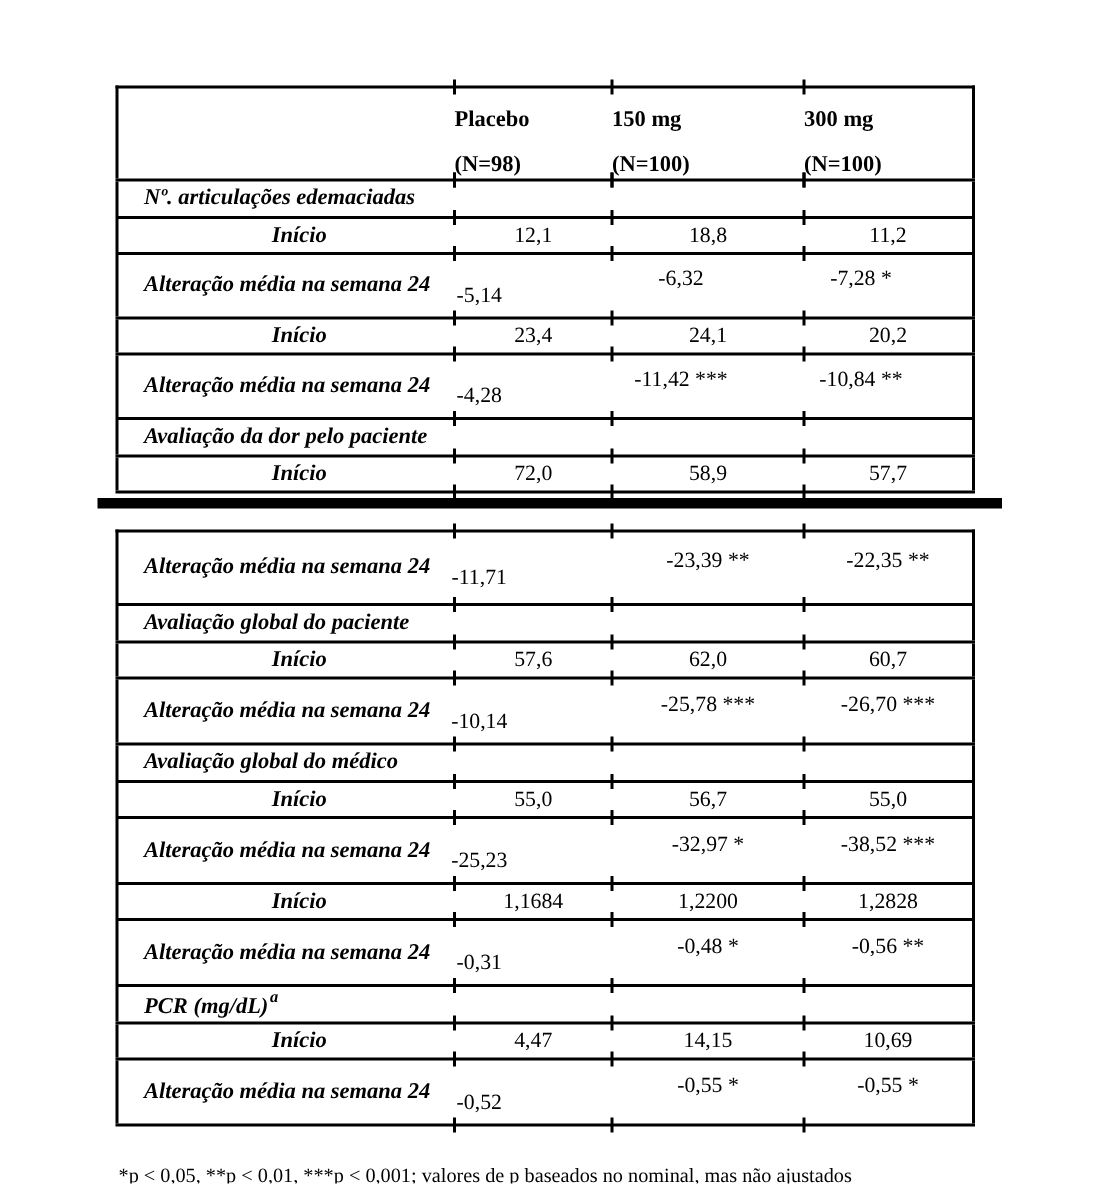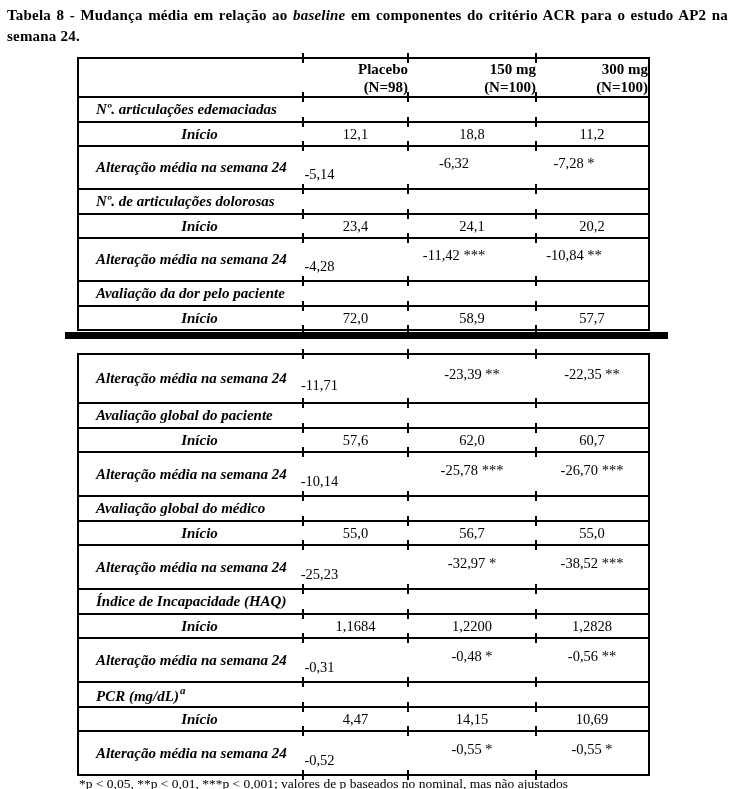--- a/index.html
+++ b/index.html
@@ -34,21 +34,21 @@
     content:""; position:absolute; left:-1px; bottom:-6px;
     width:2px; height:10px; background:#000;
   }
   .tbl tr:first-child td.val::after {
     content:""; position:absolute; left:-1px; top:-6px;
     width:2px; height:10px; background:#000;
   }
   
   tr.hdr-row td { height:37px; }
   tr.hdr-row td.val { font-weight:bold; font-size:15px; }
-  tr.hdr-row .hl { line-height:18px; text-align:right; }
+  tr.hdr-row .hl { line-height:18px; text-align:left;margin-top:12px; }
   
   tr.row-section td { height:23px; }
   tr.row-inicio  td { height:22px;text-align:center; }
   .part1 tr.row-alteracao td { height:41px; }
   .part2 tr.row-alteracao td { height:42px; }
   .part2 tr.row-alteracao:first-child td { height:47px; }
   
   tr.row-alteracao td.c0 .v { position:relative; left:-36px; top:7px; display:inline-block; }
   .part1 tr.row-alteracao td.c1 .v,
   .part1 tr.row-alteracao td.c2 .v { position:relative; left:-18px; top:-4px; display:inline-block; }
@@ -64,21 +64,20 @@
     position:absolute; left:79px; top:776px; width:600px;
     font-size:13.5px; line-height:15.5px;
   }
   .footnotes sup { font-size:10.5px; }
 </style>
 </head>
 <body>
 
 <div class="page">
 
-  <div class="caption"><span>Tabela 8  - Mudança média em relação ao </span><i>baseline</i><span> em componentes do critério ACR para o estudo AP2 na semana 24.</span></div>
 
   <table class="tbl part1">
     <colgroup>
       <col style="width:225px">
         <col style="width:105px">
         <col style="width:128px">
         <col style="width:113px">
     </colgroup>
     <tbody>
       <tr class="hdr-row">
@@ -109,26 +108,20 @@
           <td class="val c0"><span class="v">12,1</span></td>
           <td class="val c1"><span class="v">18,8</span></td>
           <td class="val c2"><span class="v">11,2</span></td>
         </tr>
         <tr class="row-alteracao">
           <td class="lbl"><span>Alteração média na semana 24</span></td>
           <td class="val c0"><span class="v">-5,14</span></td>
           <td class="val c1"><span class="v">-6,32</span></td>
           <td class="val c2"><span class="v">-7,28 *</span></td>
         </tr>
-        <tr class="row-section">
-          <td class="lbl"><span>Nº. de articulações dolorosas</span></td>
-          <td class="val c0"></td>
-          <td class="val c1"></td>
-          <td class="val c2"></td>
-        </tr>
         <tr class="row-inicio">
           <td class="lbl"><span>Início</span></td>
           <td class="val c0"><span class="v">23,4</span></td>
           <td class="val c1"><span class="v">24,1</span></td>
           <td class="val c2"><span class="v">20,2</span></td>
         </tr>
         <tr class="row-alteracao">
           <td class="lbl"><span>Alteração média na semana 24</span></td>
           <td class="val c0"><span class="v">-4,28</span></td>
           <td class="val c1"><span class="v">-11,42 ***</span></td>
@@ -194,26 +187,20 @@
           <td class="val c0"><span class="v">55,0</span></td>
           <td class="val c1"><span class="v">56,7</span></td>
           <td class="val c2"><span class="v">55,0</span></td>
         </tr>
         <tr class="row-alteracao">
           <td class="lbl"><span>Alteração média na semana 24</span></td>
           <td class="val c0"><span class="v">-25,23</span></td>
           <td class="val c1"><span class="v">-32,97 *</span></td>
           <td class="val c2"><span class="v">-38,52 ***</span></td>
         </tr>
-        <tr class="row-section">
-          <td class="lbl"><span>Índice de Incapacidade (HAQ)</span></td>
-          <td class="val c0"></td>
-          <td class="val c1"></td>
-          <td class="val c2"></td>
-        </tr>
         <tr class="row-inicio">
           <td class="lbl"><span>Início</span></td>
           <td class="val c0"><span class="v">1,1684</span></td>
           <td class="val c1"><span class="v">1,2200</span></td>
           <td class="val c2"><span class="v">1,2828</span></td>
         </tr>
         <tr class="row-alteracao">
           <td class="lbl"><span>Alteração média na semana 24</span></td>
           <td class="val c0"><span class="v">-0,31</span></td>
           <td class="val c1"><span class="v">-0,48 *</span></td>

